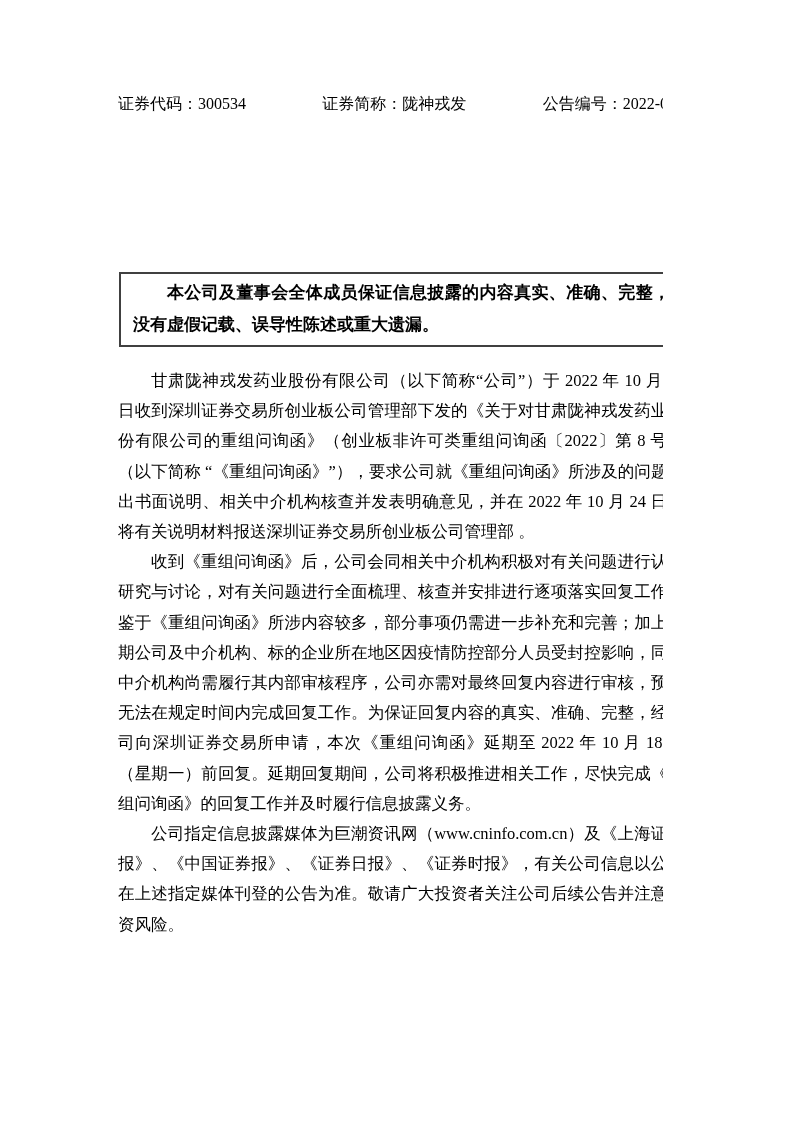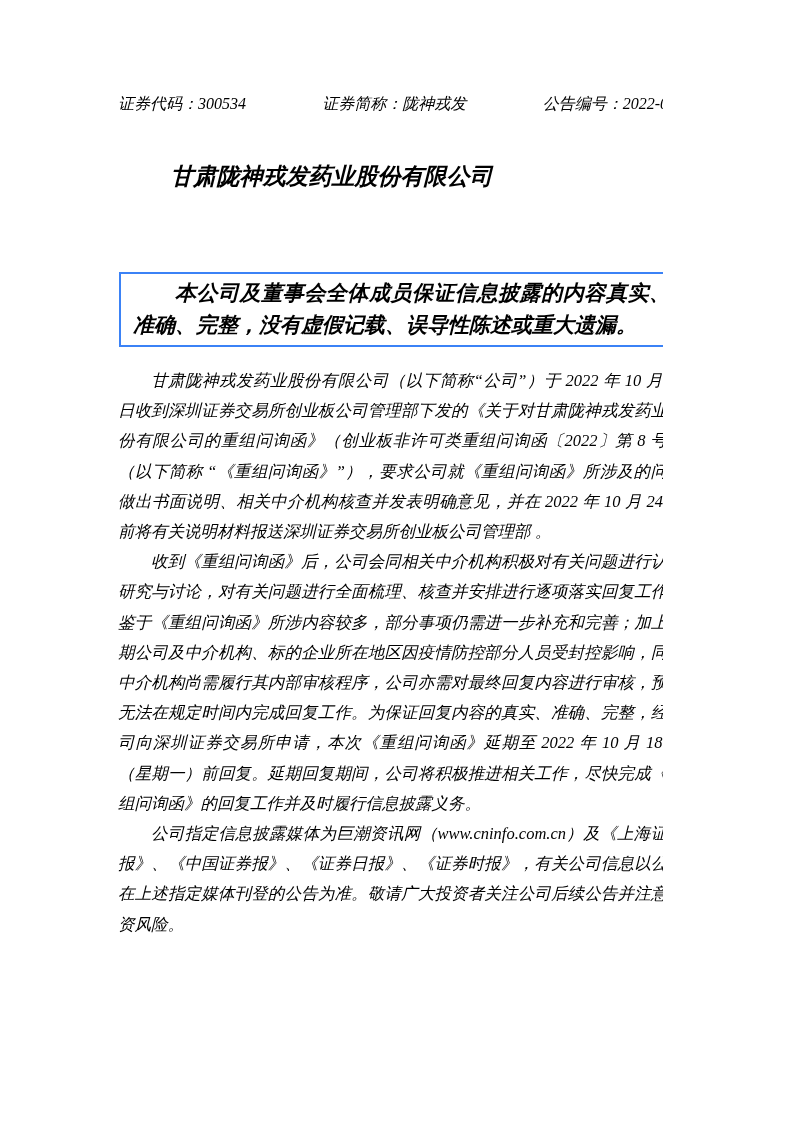--- a/index.html
+++ b/index.html
@@ -8,21 +8,20 @@
     background: #ffffff;
   }
   .page {
     position: relative;
     width: 663px;
     height: 1122px;
     background: #ffffff;
     color: #000000;
     font-family: "Liberation Serif", "DejaVu Serif", serif;
     overflow: hidden;
-    font-style: italic;
   }
   .doc-header {
     position: absolute;
     top: 94px;
     left: 118px;
     width: 566px;
     display: flex;
     justify-content: space-between;
     font-size: 16px;
     line-height: 20px;
@@ -37,23 +36,23 @@
     font-weight: bold;
     line-height: 30px;
   }
   .doc-title.line1 { top: 162px; }
   .doc-title.line2 { top: 205px; }
   .statement-box {
     position: absolute;
     top: 272px;
     left: 119px;
     width: 537px;
-    border: 2px solid #3b82f6;
+    border: 2px solid #404040;
     padding: 3px 12px 4px 12px;
-    font-size: 21px;
+    font-size: 17px;
     font-weight: bold;
     line-height: 32px;
     text-indent: 2em;
     text-align: justify;
   }
   .doc-body {
     position: absolute;
     top: 366px;
     left: 118px;
     width: 566px;
@@ -82,21 +81,20 @@
 <body>
 
 <div class="page">
 
   <div class="doc-header">
     <span>证券代码：300534</span>
     <span>证券简称：陇神戎发</span>
     <span>公告编号：2022-063</span>
   </div>
 
-  <div class="doc-title line1">甘肃陇神戎发药业股份有限公司</div>
 
   <div class="statement-box">
     <span>本公司及董事会全体成员保证信息披露的内容真实、准确、完整，没有虚假记载、误导性陈述或重大遗漏。</span>
   </div>
 
   <div class="doc-body">
     <p>甘肃陇神戎发药业股份有限公司（以下简称“公司”）于 2022 年 10 月 16 日收到深圳证券交易所创业板公司管理部下发的《关于对甘肃陇神戎发药业股份有限公司的重组问询函》（创业板非许可类重组问询函〔2022〕第 8 号）（以下简称 “《重组问询函》”），要求公司就《重组问询函》所涉及的问题做出书面说明、相关中介机构核查并发表明确意见，并在 2022 年 10 月 24 日前将有关说明材料报送深圳证券交易所创业板公司管理部 。</p>
     <p>收到《重组问询函》后，公司会同相关中介机构积极对有关问题进行认真研究与讨论，对有关问题进行全面梳理、核查并安排进行逐项落实回复工作。鉴于《重组问询函》所涉内容较多，部分事项仍需进一步补充和完善；加上近期公司及中介机构、标的企业所在地区因疫情防控部分人员受封控影响，同时中介机构尚需履行其内部审核程序，公司亦需对最终回复内容进行审核，预计无法在规定时间内完成回复工作。为保证回复内容的真实、准确、完整，经公司向深圳证券交易所申请，本次《重组问询函》延期至 2022 年 10 月 18 日（星期一）前回复。延期回复期间，公司将积极推进相关工作，尽快完成《重组问询函》的回复工作并及时履行信息披露义务。</p>
     <p>公司指定信息披露媒体为巨潮资讯网（www.cninfo.com.cn）及《上海证券报》、《中国证券报》、《证券日报》、《证券时报》，有关公司信息以公司在上述指定媒体刊登的公告为准。敬请广大投资者关注公司后续公告并注意投资风险。</p>
 

